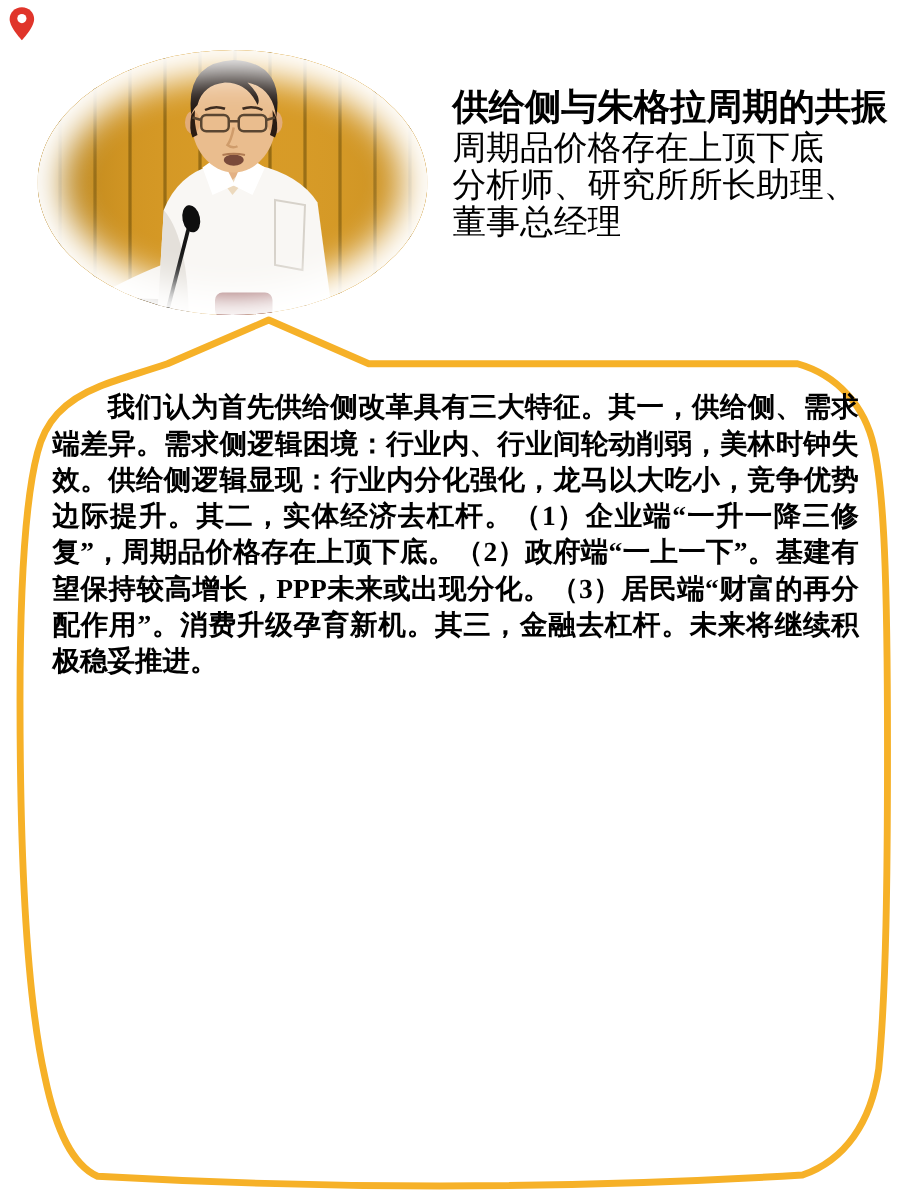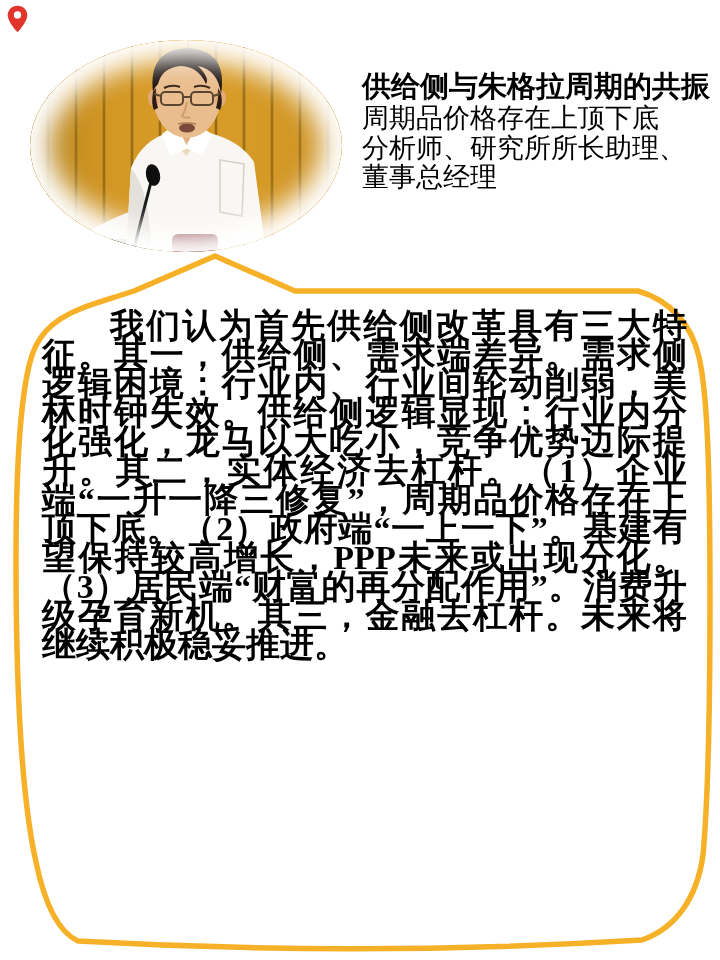--- a/index.html
+++ b/index.html
@@ -33,21 +33,21 @@
   }
   .affiliation{
     font-family:"Liberation Serif",serif;font-size:27px;line-height:29.5px;
     font-weight:normal;margin:0;
   }
   
   .bubble-svg{position:absolute;left:0;top:0;width:720px;height:960px;}
   .bubble-text{
     position:absolute;left:42px;top:311px;width:645px;
     font-family:"Liberation Serif",serif;font-weight:bold;
-    font-size:34px;line-height:29px;text-align:justify;
+    font-size:22px;line-height:29px;text-align:justify;
   }
   .bubble-text p{margin:0;text-indent:2em;}
 </style>
 </head>
 <body>
 
 <div class="stage">
 
   <div class="pin">
     <svg viewBox="0 0 24 32" width="21" height="28" aria-hidden="true">

